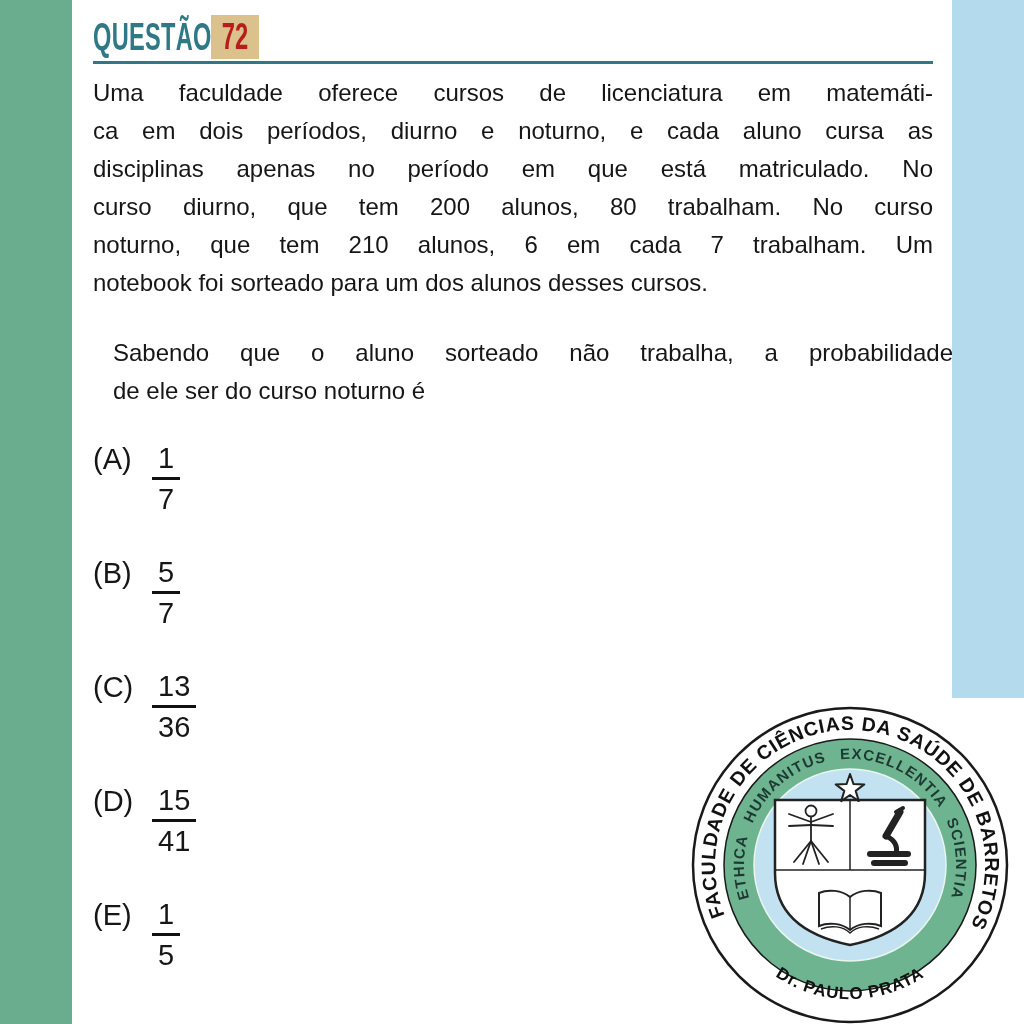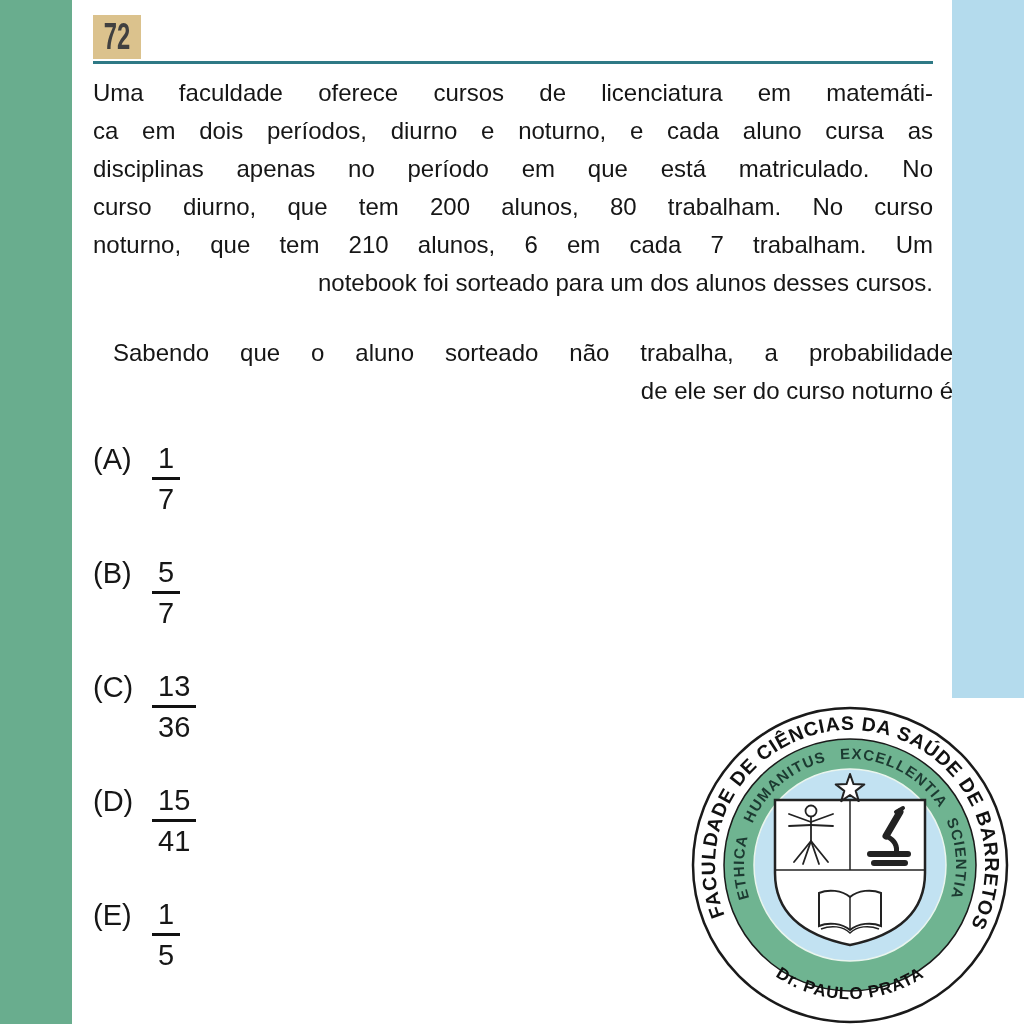--- a/index.html
+++ b/index.html
@@ -31,34 +31,34 @@
     display: inline-block; width: 118px; height: 52px; overflow: visible;
   }
   .qlabel {
     display: inline-block;
     font-size: 38px; font-weight: bold; color: #2E7985;
     line-height: 50px; letter-spacing: 0.5px; white-space: nowrap;
     transform: scaleX(0.62); transform-origin: 0 50%;
   }
   .qnum {
     display: inline-block; width: 48px; height: 44px; margin-top: 3px;
-    background: #DBC28D; color: #404040;
+    background: #DBC28D; color: #b91c1c;
     font-size: 36px; font-weight: bold; line-height: 44px;
     text-align: center;
   }
   .qnum-inner {
     display: inline-block; transform: scaleX(0.66); transform-origin: 50% 50%;
   }
 
   
   .para { position: absolute; left: 93px; width: 840px; font-size: 24px; line-height: 38px; }
   .p1 { top: 74px; }
   .p2 { top: 334px; margin-left: 20px; }
   .jline { text-align: justify; text-align-last: justify; text-justify: inter-word; white-space: normal; }
-  .lastline { text-align: right; }
+  .lastline { text-align: left; }
 
   
   .options { position: absolute; left: 93px; top: 442px; }
   .option { display: flex; align-items: flex-start; margin-bottom: 40px; }
   .opt-letter { display: inline-block; width: 59px; font-size: 29px; line-height: 34px; }
   .frac { display: inline-flex; flex-direction: column; align-items: center; }
   .frac .num, .frac .den { font-size: 29px; line-height: 33px; padding: 0 6px; }
   .frac .bar { align-self: stretch; height: 3px; background: #111111; margin: 2px 0 3px 0; }
 
   
@@ -68,20 +68,21 @@
   .seal .motto-text { font-size: 15px; letter-spacing: 1.2px; word-spacing: 8px; fill: #1C3A31; }
   .seal .bottom-text { font-size: 17px; letter-spacing: 0.8px; fill: #111111; }
 </style>
 </head>
 <body>
 
 <div class="sidebar"></div>
 <div class="rightbar"></div>
 
 <div class="header">
+  <span class="qlabel-wrap"><span class="qlabel">QUESTÃO</span></span>
   <span class="qnum"><span class="qnum-inner">72</span></span>
 </div>
 
 <div class="para p1">
   <div class="jline">Uma faculdade oferece cursos de licenciatura em matemáti-</div>
   <div class="jline">ca em dois períodos, diurno e noturno, e cada aluno cursa as</div>
   <div class="jline">disciplinas apenas no período em que está matriculado. No</div>
   <div class="jline">curso diurno, que tem 200 alunos, 80 trabalham. No curso</div>
   <div class="jline">noturno, que tem 210 alunos, 6 em cada 7 trabalham. Um</div>
   <div class="lastline">notebook foi sorteado para um dos alunos desses cursos.</div>

